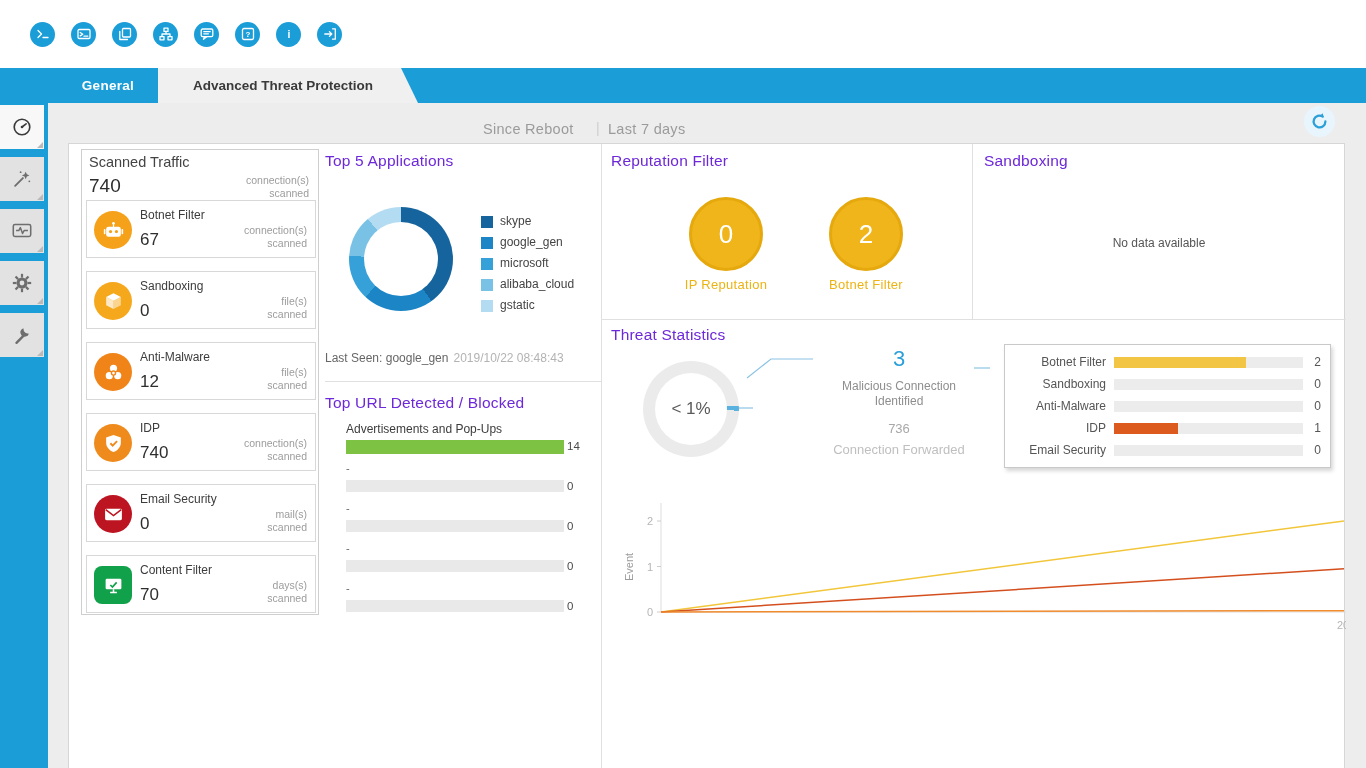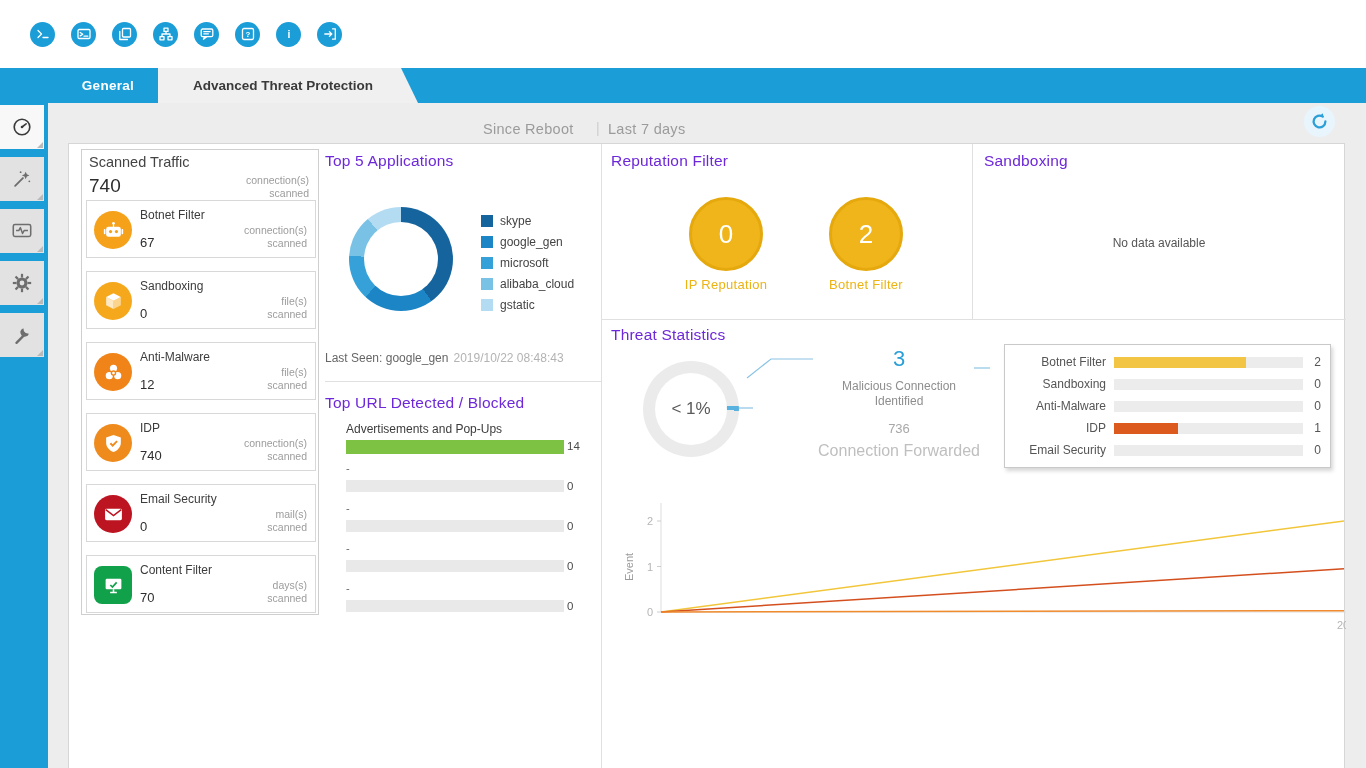--- a/index.html
+++ b/index.html
@@ -46,28 +46,28 @@
   .scanbox{position:absolute;left:12px;top:5px;width:238px;height:466px;border:1px solid #cfcfcf;background:#fff}
   .sc-title{position:absolute;left:7px;top:4px;font-size:14.5px;color:#444}
   .sc-total{position:absolute;left:7px;top:25px;font-size:19px;color:#2e2e2e}
   .units{font-size:10.5px;color:#9c9c9c;line-height:13px;text-align:right}
   .sc-units{position:absolute;right:9px;top:24px}
   .card{position:absolute;left:4px;width:230px;height:58px;border:1px solid #d8d8d8;background:#fff}
   .cicon{position:absolute;left:7px;top:10px;width:38px;height:38px;border-radius:50%;display:flex;align-items:center;justify-content:center}
   .cicon.square{border-radius:8px}
   .cicon svg{width:21px;height:21px}
   .clabel{position:absolute;left:53px;top:7px;font-size:12px;color:#3c3c3c}
-  .cvalue{position:absolute;left:53px;bottom:7px;font-size:13px;color:#2e2e2e}
+  .cvalue{position:absolute;left:53px;bottom:7px;font-size:17px;color:#2e2e2e}
   .cunits{position:absolute;right:8px;bottom:7px}
 
   
   .donut{position:absolute;left:280px;top:63px;width:104px;height:104px;border-radius:50%}
   .donut .hole{position:absolute;left:15px;top:15px;width:74px;height:74px;border-radius:50%;background:#fff}
   .legend{position:absolute;left:412px;top:70px;display:flex;flex-direction:column;gap:7px}
-  .litem{display:flex;align-items:center;gap:7px;font-size:12px;color:#444}
+  .litem{display:flex;align-items:flex-end;gap:7px;font-size:12px;color:#444}
   .sw{width:12px;height:12px;flex:0 0 auto}
   .lastseen{position:absolute;left:256px;top:207px;font-size:12px}
   .ls1{color:#666}.ls2{color:#b3b3b3;margin-left:5px}
   .apps-div{left:256px;top:237px;width:276px;height:1px}
 
   
   .urlrow{position:absolute;left:277px;width:232px}
   .url-label{font-size:12px;color:#3c3c3c;height:15px}
   .url-dash{font-size:11px;color:#666;height:15px}
   .url-track{position:relative;margin-top:3px;height:12px;background:#e9e9e9;width:218px}
@@ -83,21 +83,21 @@
   .nodata{position:absolute;left:903px;top:92px;width:374px;text-align:center;font-size:12px;color:#555}
 
   
   .pdonut{position:absolute;left:574px;top:217px;width:96px;height:96px;border-radius:50%;background:conic-gradient(from 86deg,#58b1de 0deg 6deg,#ebebeb 6deg 360deg);display:flex;align-items:center;justify-content:center}
   .pdonut .hole{position:absolute;left:12px;top:12px;width:72px;height:72px;border-radius:50%;background:#fff}
   .pdonut span{position:relative;font-size:17px;color:#5a5a5a}
   .idblock{position:absolute;left:730px;top:202px;width:200px;text-align:center}
   .id-v{font-size:22px;color:#2b9fd8}
   .id-l{font-size:12px;color:#8e8e8e;line-height:15px;margin-top:7px}
   .fw-v{font-size:13px;color:#a8a8a8;margin-top:12px}
-  .fw-l{font-size:16px;color:#bfbfbf;margin-top:6px}
+  .fw-l{font-size:13px;color:#bfbfbf;margin-top:6px}
   .tbox{position:absolute;left:935px;top:200px;width:327px;height:124px;background:#fff;border:1px solid #c9c9c9;box-shadow:2px 3px 4px rgba(0,0,0,.16);padding:7px 9px;display:flex;flex-direction:column;justify-content:space-between}
   .trow{display:flex;align-items:center;height:20px}
   .tlabel{width:100px;text-align:right;font-size:12px;color:#555;padding-right:8px;flex:0 0 auto}
   .ttrack{flex:1;height:11px;background:#ececec;position:relative}
   .ttrack i{position:absolute;left:0;top:0;height:100%;display:block}
   .tval{width:18px;text-align:right;font-size:12px;color:#555;flex:0 0 auto}
   .callout{position:absolute;left:600px;top:205px;width:340px;height:70px;pointer-events:none}
   #event-chart{position:absolute;left:540px;top:345px;width:737px;height:150px}
   #event-chart text{font-size:11px;fill:#b5b5b5}
   #event-chart .ylab{fill:#9a9a9a}

